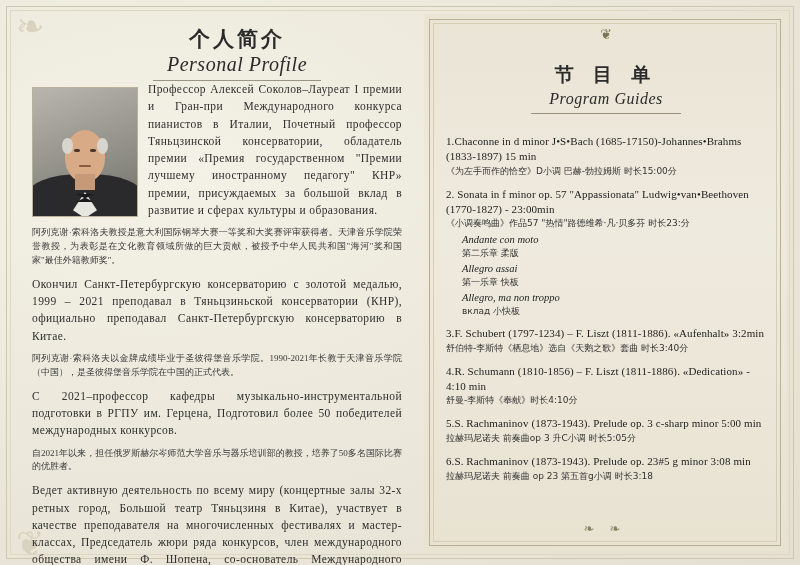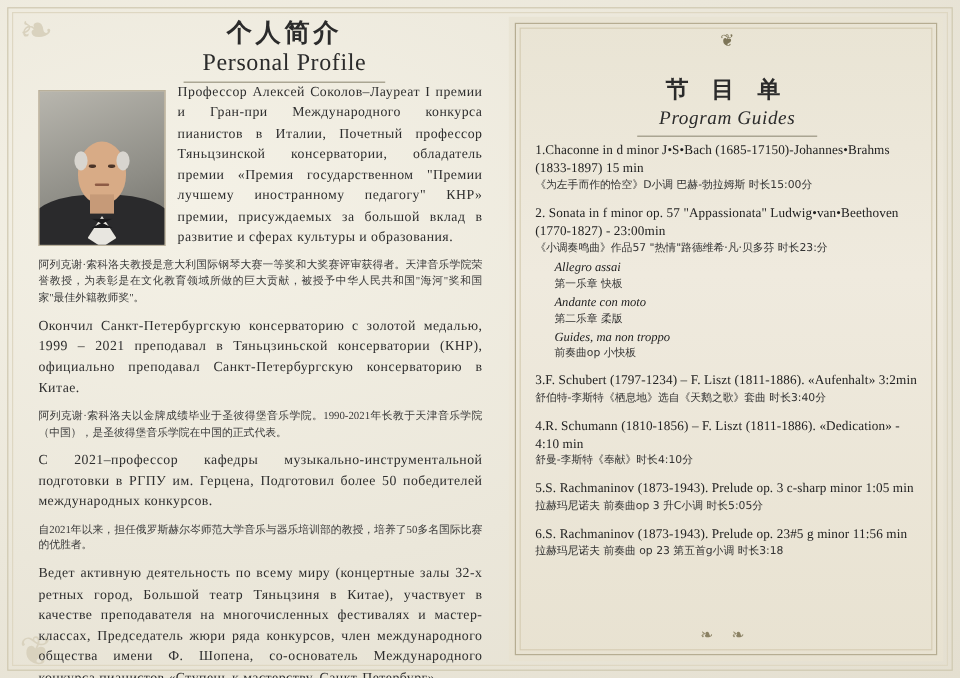--- a/index.html
+++ b/index.html
@@ -23,38 +23,39 @@
     pointer-events:none;
   }
   .outer-frame2{
     position:absolute;left:10px;top:10px;right:10px;bottom:10px;
     border:1px solid #ded7c2;
     pointer-events:none;
   }
 
   
   .left{
-    position:absolute;left:14px;top:2px;width:404px;height:537px;
+    position:absolute;left:14px;top:14px;width:404px;height:537px;
     box-sizing:border-box;
     padding:14px 16px 10px 18px;
   }
   .title-block{
     text-align:center;
     margin-left:40px;
   }
   .title-cn{
     font-family:"DejaVu Sans", sans-serif;
     font-size:21px;
     font-weight:bold;
     letter-spacing:3px;
     color:#2b2b2b;
     line-height:1.1;
   }
   .title-en{
     font-family:"Liberation Serif", serif;
+    font-style:italic;
     font-size:20px;
     color:#2b2b2b;
     margin-top:2px;
     letter-spacing:0.5px;
   }
   .title-rule{
     width:168px;height:1px;background:#9a9480;
     margin:4px auto 0 auto;
   }
   .photo{
@@ -120,21 +121,21 @@
     text-align:center;
     font-family:Liberation Sans, sans-serif;
     font-size:19px;font-weight:bold;letter-spacing:7px;color:#2b2b2b;
     margin-top:16px;
   }
   .prog-title-en{
     text-align:center;
     font-style:italic;font-size:16px;color:#2b2b2b;margin-top:2px;letter-spacing:0.5px;font-family:Liberation Serif, serif;
   }
   .prog-rule{width:150px;height:1px;background:#9a9480;margin:5px auto 0 auto;}
-  .prog-list{margin-top:4px;}
+  .prog-list{margin-top:20px;}
   .prog-item{margin-bottom:9px;}
   .prog-en{
     font-family:"Liberation Serif", serif;
     font-size:11px;line-height:1.35;color:#222;letter-spacing:0.1px;
   }
   .prog-cn{
     font-family:"DejaVu Sans", sans-serif;
     font-size:9px;line-height:1.45;color:#333;margin-top:1px;
   }
   .prog-sub{
@@ -211,50 +212,50 @@
 
         <div class="prog-item">
           <div class="prog-en">1.Chaconne in d minor J•S•Bach (1685-17150)-Johannes•Brahms (1833-1897) 15 min</div>
           <div class="prog-cn">《为左手而作的恰空》D小调 巴赫-勃拉姆斯 时长15:00分</div>
         </div>
 
         <div class="prog-item">
           <div class="prog-en">2. Sonata in f minor op. 57 "Appassionata" Ludwig•van•Beethoven (1770-1827) - 23:00min</div>
           <div class="prog-cn">《小调奏鸣曲》作品57 "热情"路德维希·凡·贝多芬 时长23:分</div>
           <div class="mov">
+            <div class="prog-sub">Andante con moto</div>
+            <div class="prog-sub-cn">第二乐章 柔版</div>
+          </div>
+          <div class="mov">
             <div class="prog-sub">Allegro assai</div>
             <div class="prog-sub-cn">第一乐章 快板</div>
           </div>
           <div class="mov">
-            <div class="prog-sub">Andante con moto</div>
-            <div class="prog-sub-cn">第二乐章 柔版</div>
-          </div>
-          <div class="mov">
-            <div class="prog-sub">Guides, ma non troppo</div>
-            <div class="prog-sub-cn">前奏曲op 小快板</div>
+            <div class="prog-sub">Allegro, ma non troppo</div>
+            <div class="prog-sub-cn">вклад 小快板</div>
           </div>
         </div>
 
         <div class="prog-item">
           <div class="prog-en">3.F. Schubert (1797-1234) – F. Liszt (1811-1886). «Aufenhalt» 3:2min</div>
           <div class="prog-cn">舒伯特-李斯特《栖息地》选自《天鹅之歌》套曲 时长3:40分</div>
         </div>
 
         <div class="prog-item">
           <div class="prog-en">4.R. Schumann (1810-1856) – F. Liszt (1811-1886). «Dedication» - 4:10 min</div>
           <div class="prog-cn">舒曼-李斯特《奉献》时长4:10分</div>
         </div>
 
         <div class="prog-item">
-          <div class="prog-en">5.S. Rachmaninov (1873-1943). Prelude op. 3 c-sharp minor 1:05 min</div>
+          <div class="prog-en">5.S. Rachmaninov (1873-1943). Prelude op. 3 c-sharp minor 5:00 min</div>
           <div class="prog-cn">拉赫玛尼诺夫 前奏曲op 3 升C小调 时长5:05分</div>
         </div>
 
         <div class="prog-item">
-          <div class="prog-en">6.S. Rachmaninov (1873-1943). Prelude op. 23#5 g minor 11:56 min</div>
+          <div class="prog-en">6.S. Rachmaninov (1873-1943). Prelude op. 23#5 g minor 3:08 min</div>
           <div class="prog-cn">拉赫玛尼诺夫 前奏曲 op 23 第五首g小调 时长3:18</div>
         </div>
 
       </div>
 
       <div class="orn-bottom">❧ ❧</div>
     </div>
   </div>
 
   <div class="flourish fl-tr"></div>

